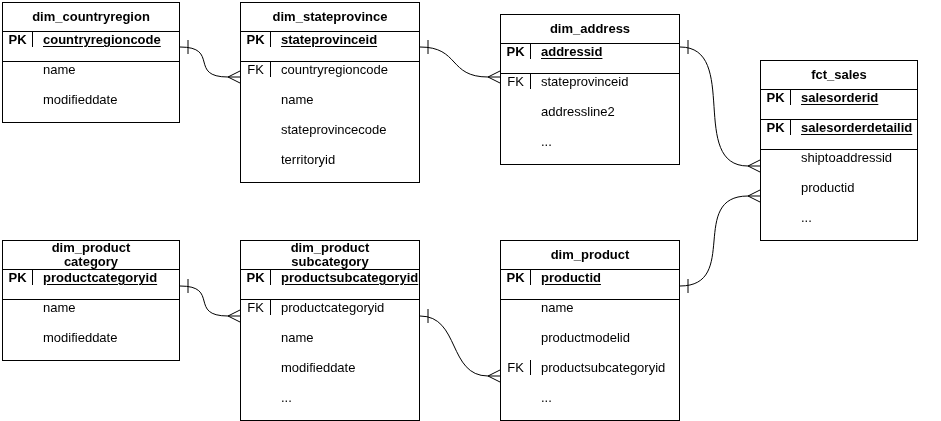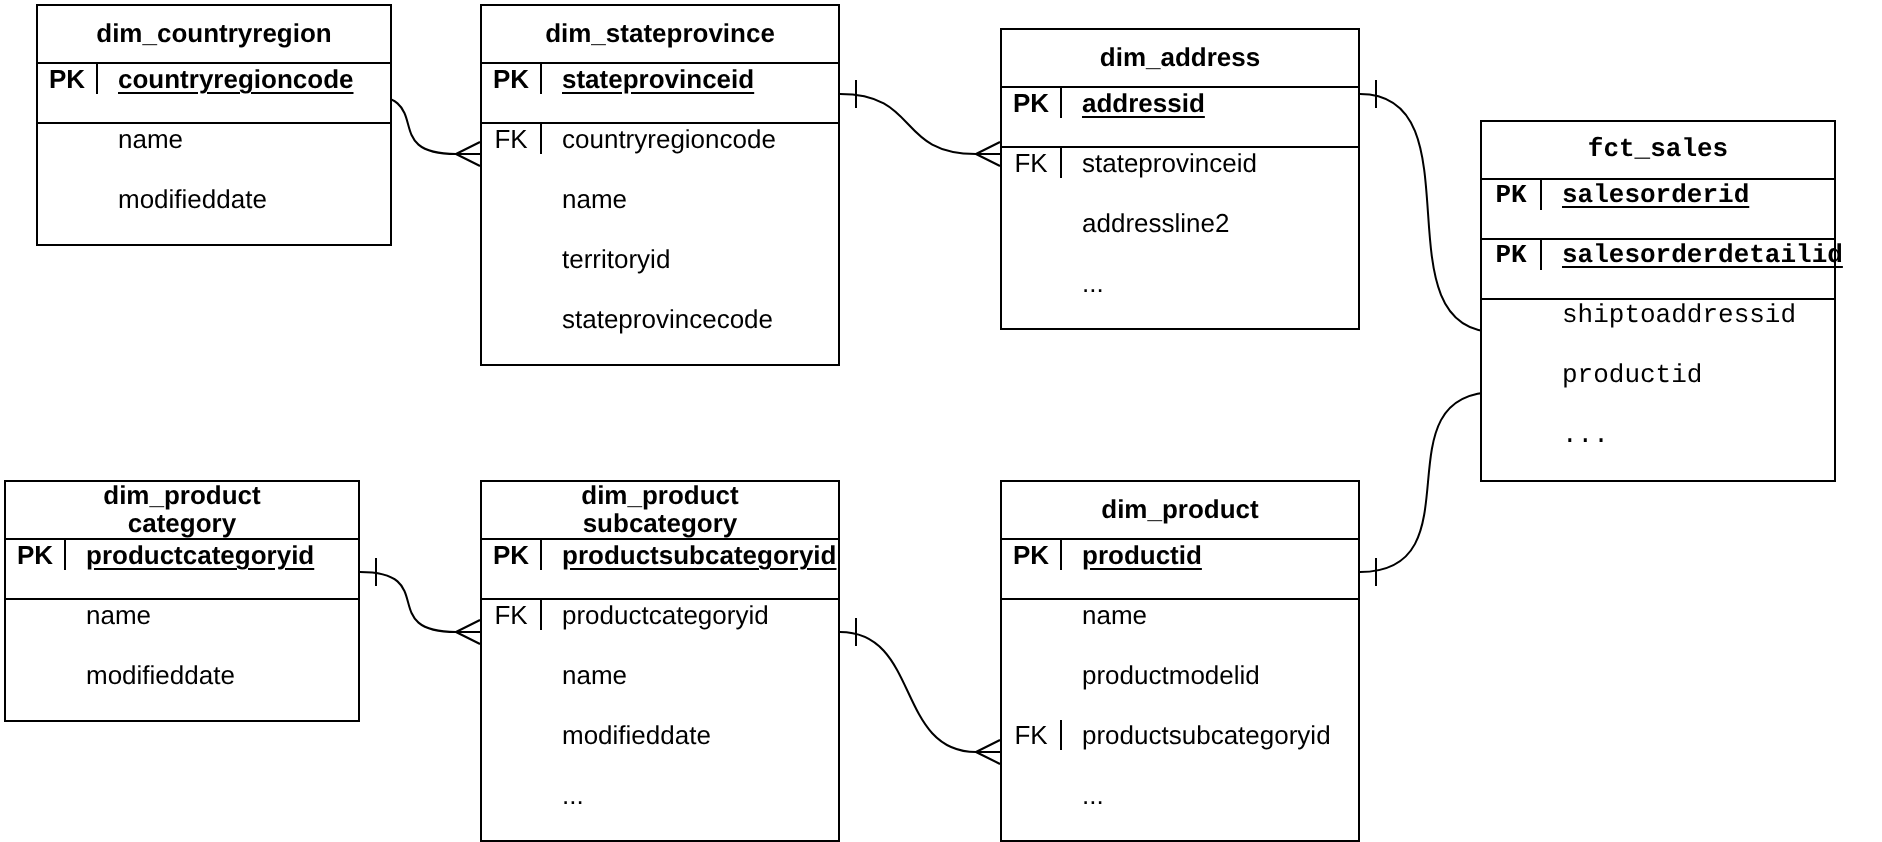--- a/index.html
+++ b/index.html
@@ -99,21 +99,21 @@
       <path d="M 188 279 L 188 293"></path>
       <path d="M 228 316 L 240 310 M 228 316 L 240 316 M 228 316 L 240 322"></path>
     </g>
     <g>
       <path d="M 420 316 C 460 316 448 376 488 376"></path>
       <path d="M 428 309 L 428 323"></path>
       <path d="M 488 376 L 500 370 M 488 376 L 500 376 M 488 376 L 500 382"></path>
     </g>
   </svg>
 
-  <div class="entity" style="left:2px; top:2px; width:178px;margin-left:16px;">
+  <div class="entity" style="left:2px; top:2px; width:178px;">
     <div class="entity-title">dim_countryregion</div>
     <div class="entity-row sep">
       <div class="key-cell pk">PK</div>
       <div class="field-cell pk">countryregioncode</div>
     </div>
     <div class="entity-row">
       <div class="key-cell"></div>
       <div class="field-cell">name</div>
     </div>
     <div class="entity-row">
@@ -131,25 +131,25 @@
     <div class="entity-row">
       <div class="key-cell">FK</div>
       <div class="field-cell">countryregioncode</div>
     </div>
     <div class="entity-row">
       <div class="key-cell"></div>
       <div class="field-cell">name</div>
     </div>
     <div class="entity-row">
       <div class="key-cell"></div>
+      <div class="field-cell">stateprovincecode</div>
+    </div>
+    <div class="entity-row">
+      <div class="key-cell"></div>
       <div class="field-cell">territoryid</div>
-    </div>
-    <div class="entity-row">
-      <div class="key-cell"></div>
-      <div class="field-cell">stateprovincecode</div>
     </div>
   </div>
 
   <div class="entity" style="left:500px; top:2px; width:180px;margin-top:12px;">
     <div class="entity-title">dim_address</div>
     <div class="entity-row sep">
       <div class="key-cell pk">PK</div>
       <div class="field-cell pk">addressid</div>
     </div>
     <div class="entity-row">
@@ -159,21 +159,21 @@
     <div class="entity-row">
       <div class="key-cell"></div>
       <div class="field-cell">addressline2</div>
     </div>
     <div class="entity-row">
       <div class="key-cell"></div>
       <div class="field-cell">...</div>
     </div>
   </div>
 
-  <div class="entity" style="left:740px; top:60px; width:178px;font-family:Liberation Mono, monospace;">
+  <div class="entity" style="left:760px; top:60px; width:158px;">
     <div class="entity-title">fct_sales</div>
     <div class="entity-row sep">
       <div class="key-cell pk">PK</div>
       <div class="field-cell pk">salesorderid</div>
     </div>
     <div class="entity-row sep">
       <div class="key-cell pk">PK</div>
       <div class="field-cell pk">salesorderdetailid</div>
     </div>
     <div class="entity-row">

